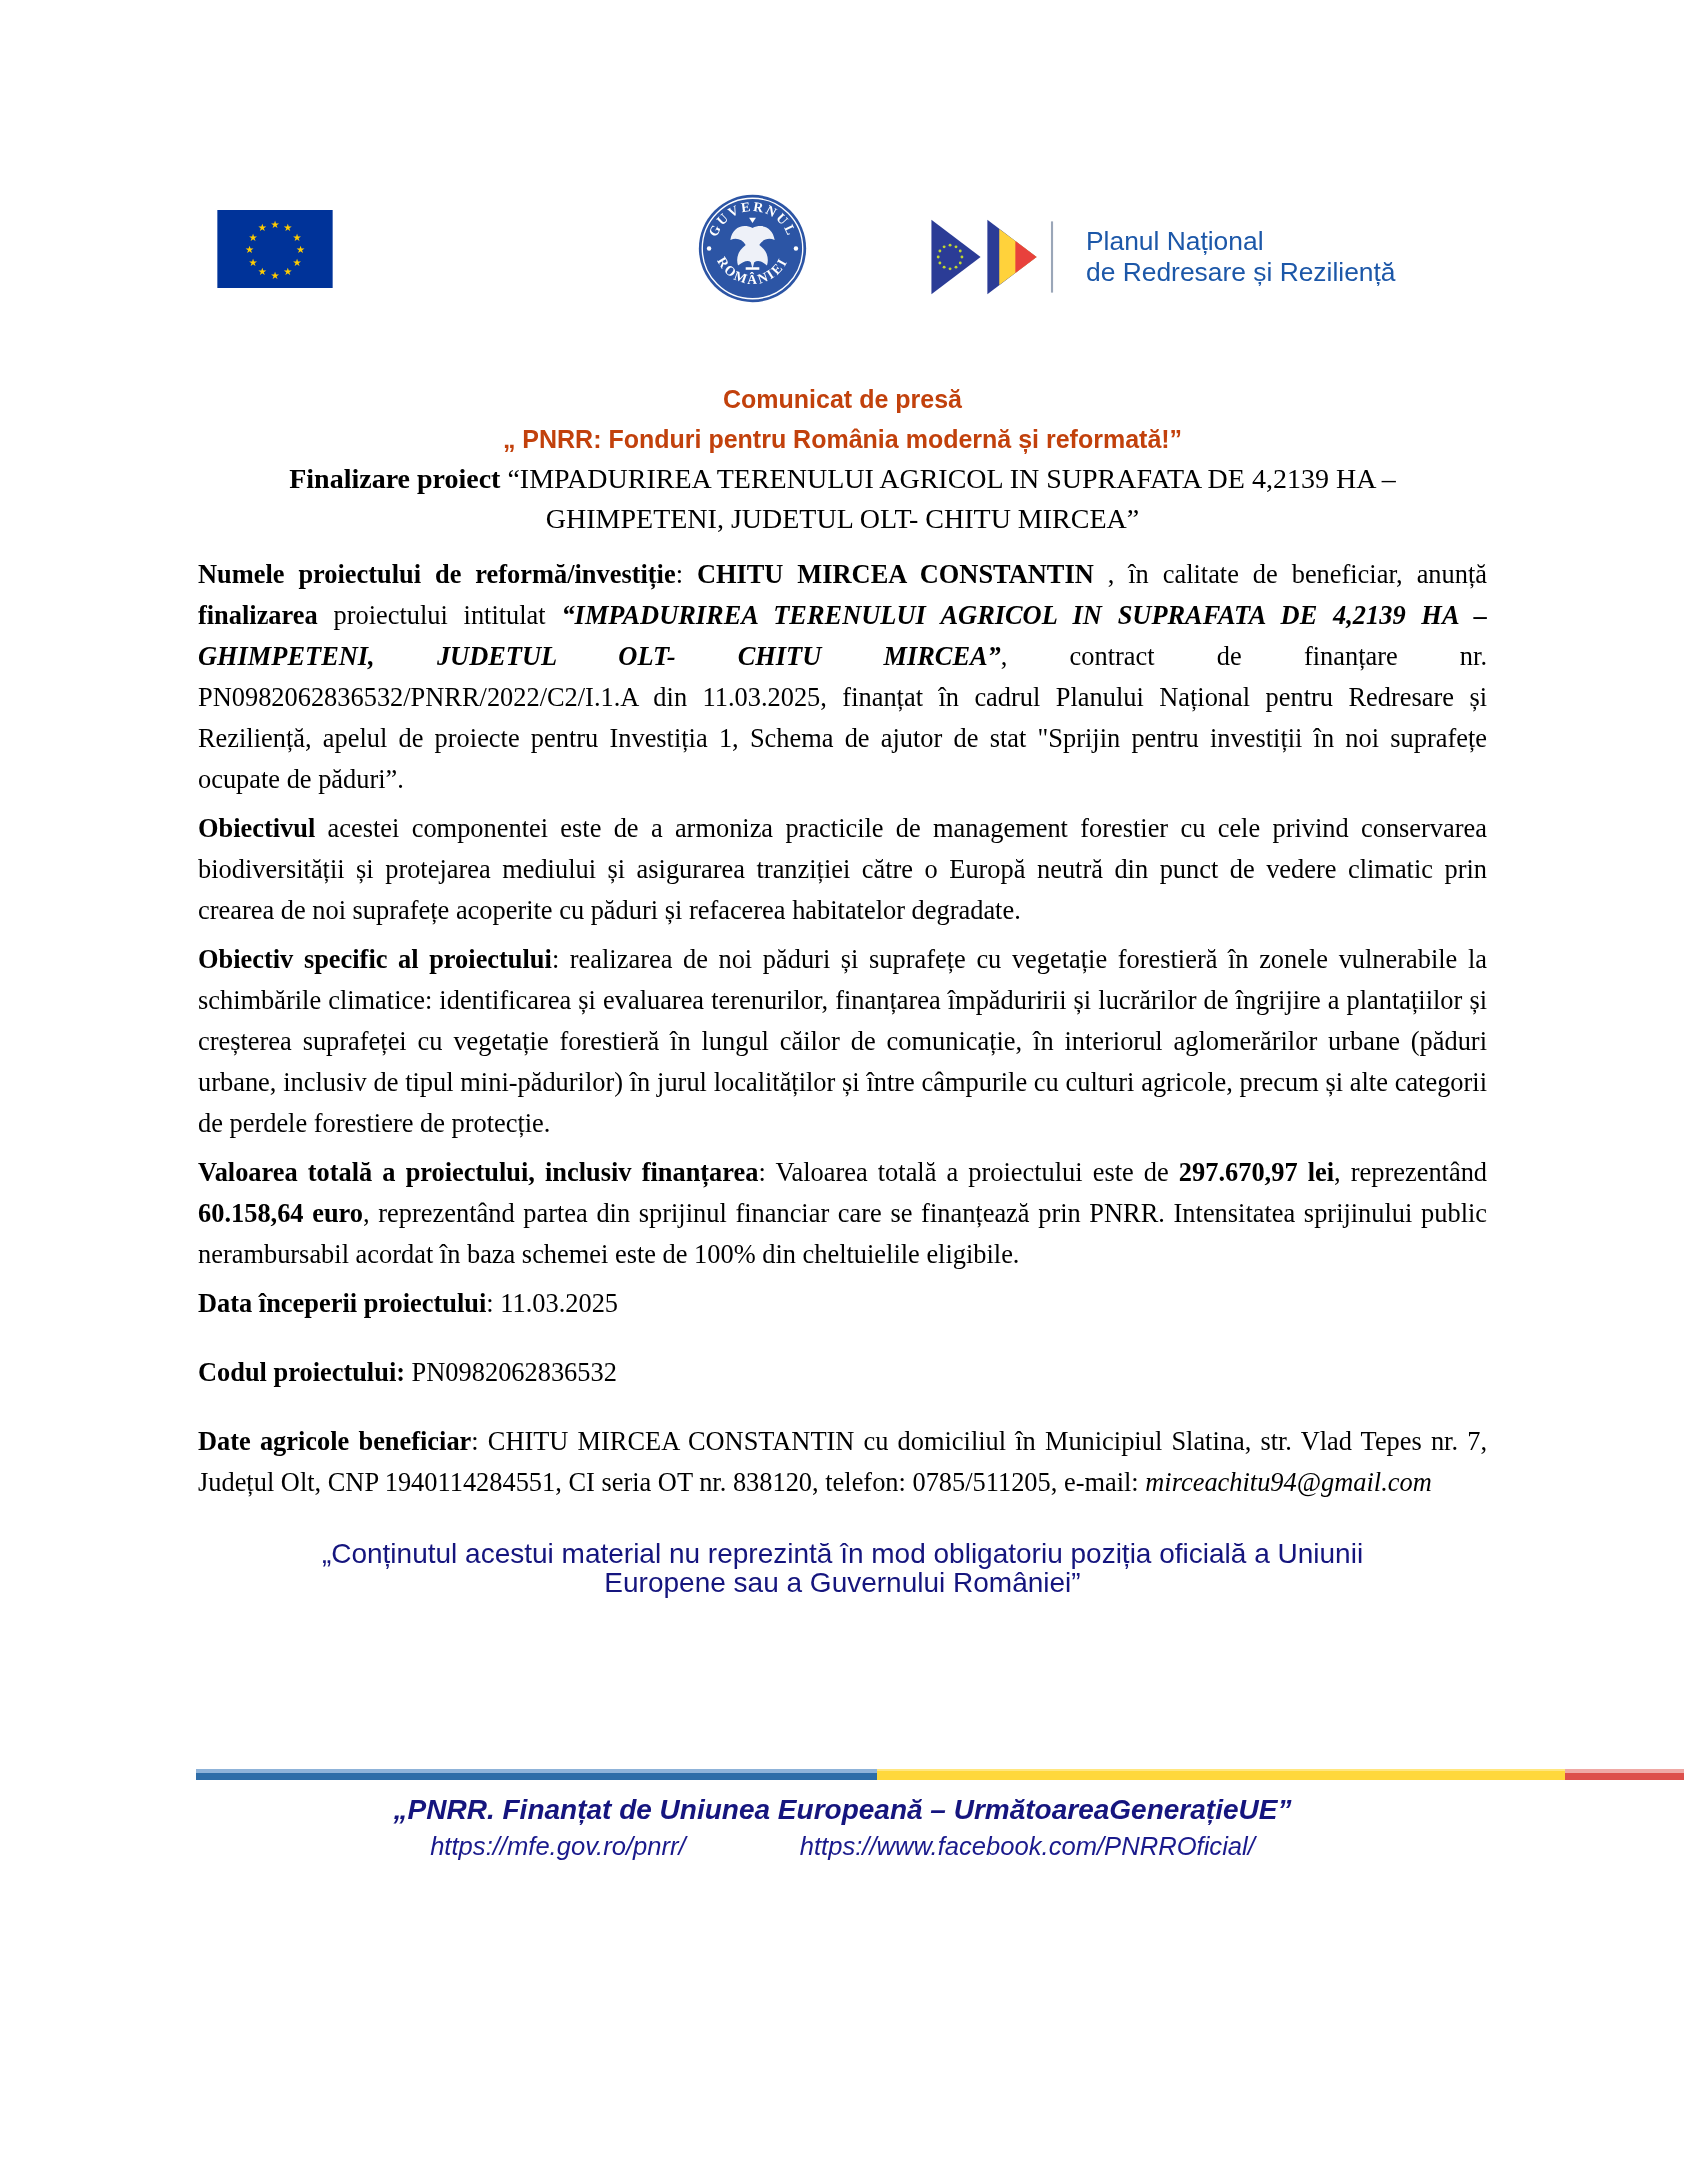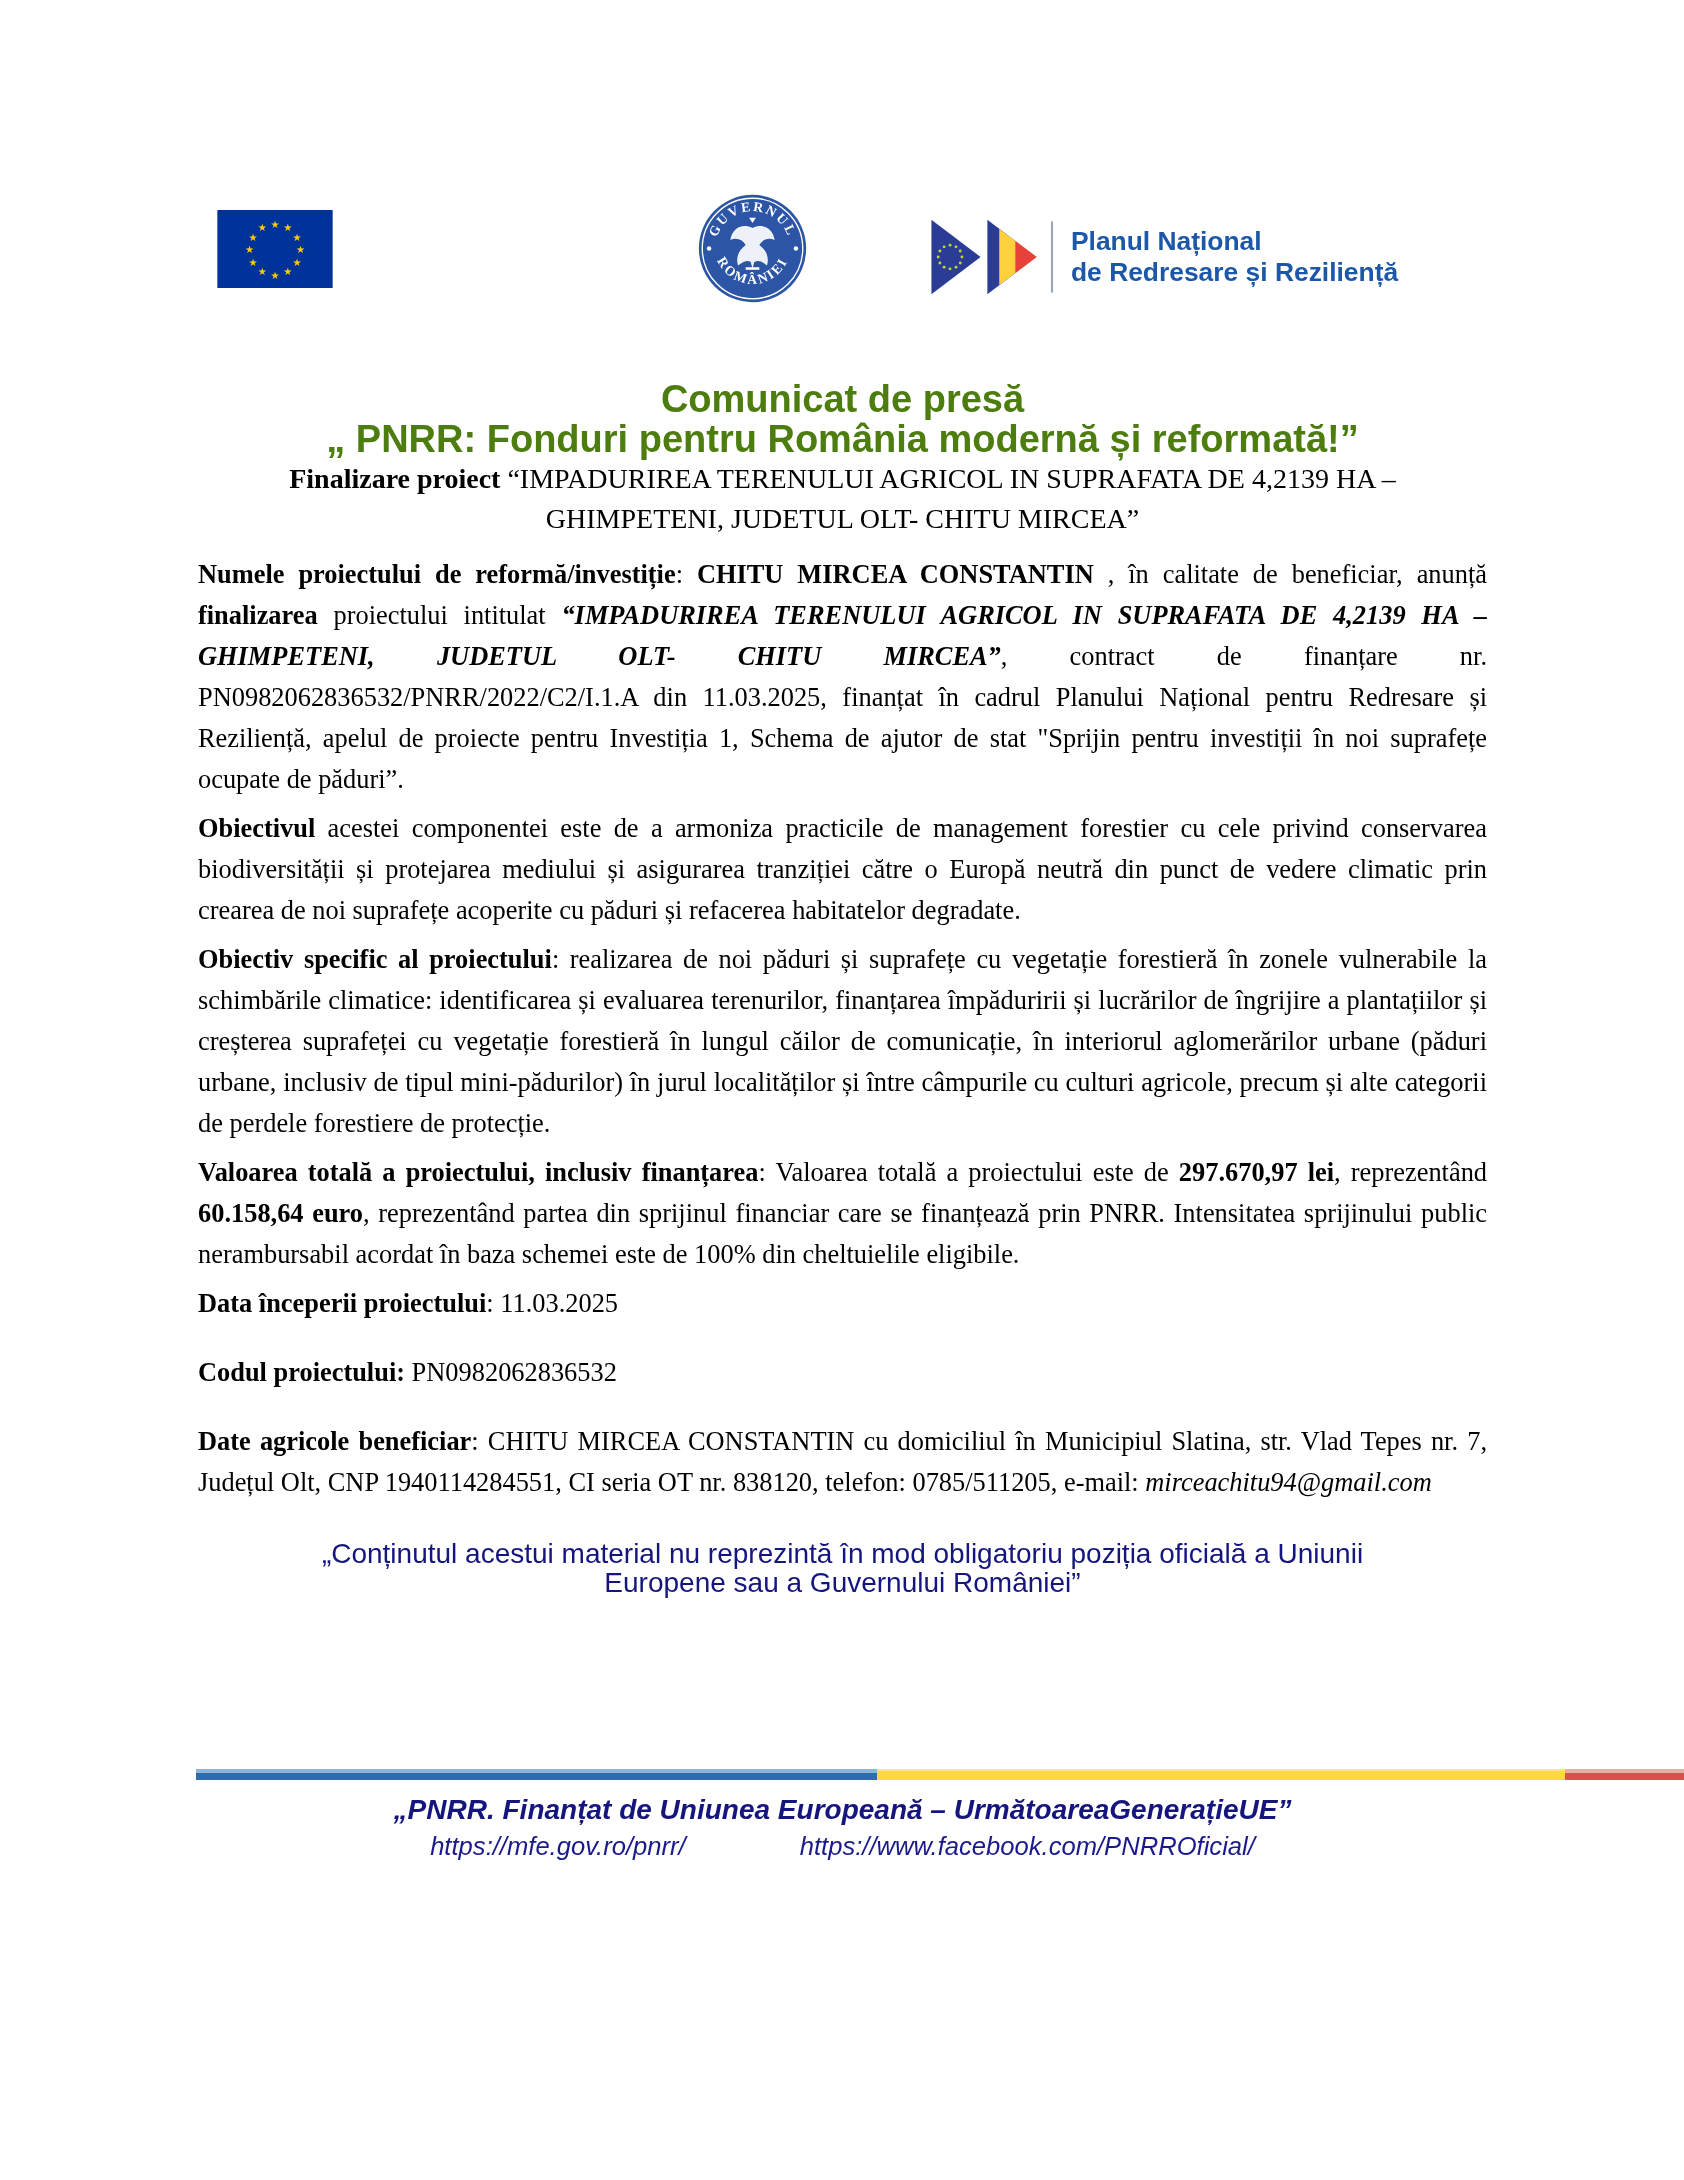--- a/index.html
+++ b/index.html
@@ -6,26 +6,26 @@
   .page{position:relative;width:1685px;height:2181px;background:#ffffff;overflow:hidden;
         font-family:"Liberation Serif", serif;color:#000;}
   
   .logos{position:absolute;top:0;left:0;width:100%;height:324px;}
   .eu-logo{position:absolute;left:217px;top:210px;display:flex;align-items:flex-start;}
   .eu-text{margin-left:13.6px;font-family:"Liberation Sans",sans-serif;padding-top:1.7px;}
   .eu-text .l1,.eu-text .l2{font-weight:700;color:#17378C;font-size:24px;line-height:28px;}
   .eu-text .l3{color:#58595B;font-size:23px;line-height:28px;font-weight:400;margin-top:1.7px;}
   .gov-seal{position:absolute;left:698px;top:194px;}
   .pnrr-logo{position:absolute;left:931px;top:218px;display:flex;align-items:center;}
-  .pnrr-text{margin-left:12px;font-family:"Liberation Sans",sans-serif;font-weight:700;
+  .pnrr-text{margin-left:27px;font-family:"Liberation Sans",sans-serif;font-weight:400;
              color:#1C57A8;font-size:26.4px;line-height:31.5px;}
   
   .flow{position:absolute;left:190px;top:379px;width:1305px;}
-  .t-navy{font-family:"Liberation Sans",sans-serif;font-weight:700;color:#4d7c0f;
-          font-size:38px;line-height:40px;text-align:center;}
+  .t-navy{font-family:"Liberation Sans",sans-serif;font-weight:700;color:#c2410c;
+          font-size:25px;line-height:40px;text-align:center;}
   .t-serif{font-size:28px;line-height:40px;text-align:center;}
   .t-serif .b{font-weight:700;}
   .pre{white-space:pre-line;}
   
   .bodytext{margin-top:15.3px;}
   .para{margin:8px;font-size:26.4px;line-height:41px;text-align:justify;font-family:Liberation Serif, serif;}
   .para.gap{margin-top:28px;}
   .para .b{font-weight:700;}
   .para .i{font-style:italic;}
   .para .bi{font-weight:700;font-style:italic;}

